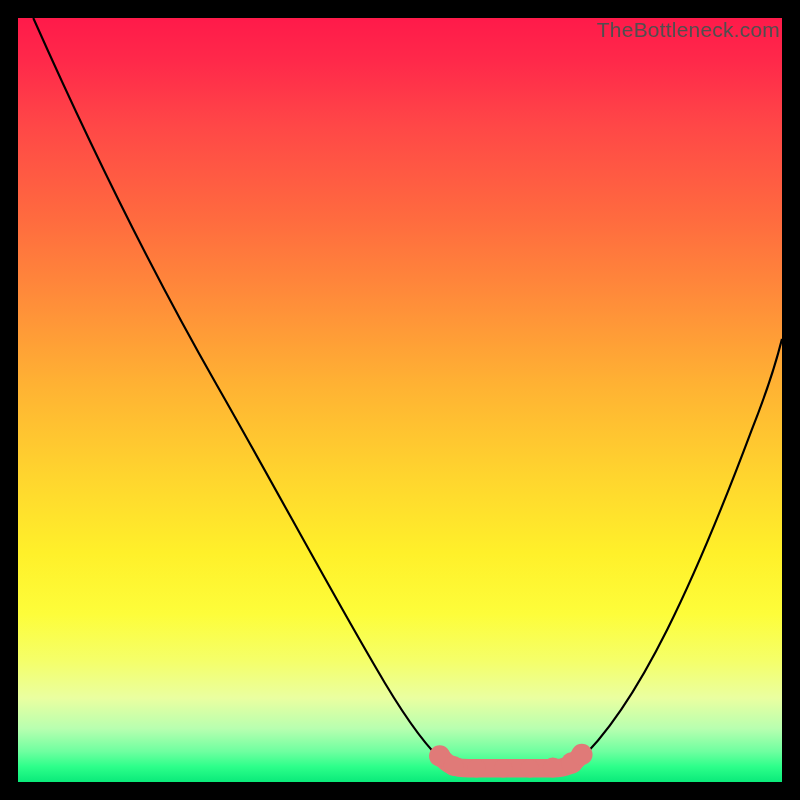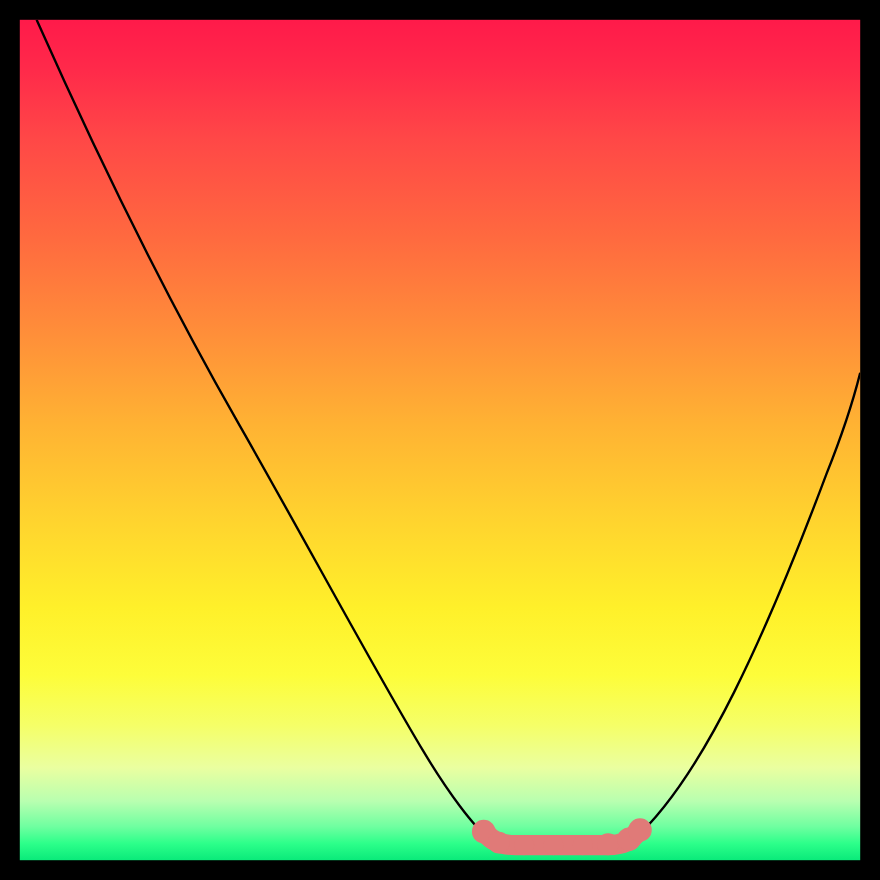--- a/index.html
+++ b/index.html
@@ -86,13 +86,14 @@
         <circle cx="57.0" cy="97.9" r="1.3"></circle>
         <circle cx="60.0" cy="98.2" r="1.2"></circle>
         <circle cx="63.5" cy="98.2" r="1.2"></circle>
         <circle cx="67.0" cy="98.2" r="1.2"></circle>
         <circle cx="70.0" cy="98.1" r="1.3"></circle>
         <circle cx="72.5" cy="97.5" r="1.4"></circle>
         <circle cx="73.8" cy="96.4" r="1.4"></circle>
       </g>
     </svg>
   </div>
+  <div class="watermark">TheBottleneck.com</div>
 </div>
 
 </body></html>

